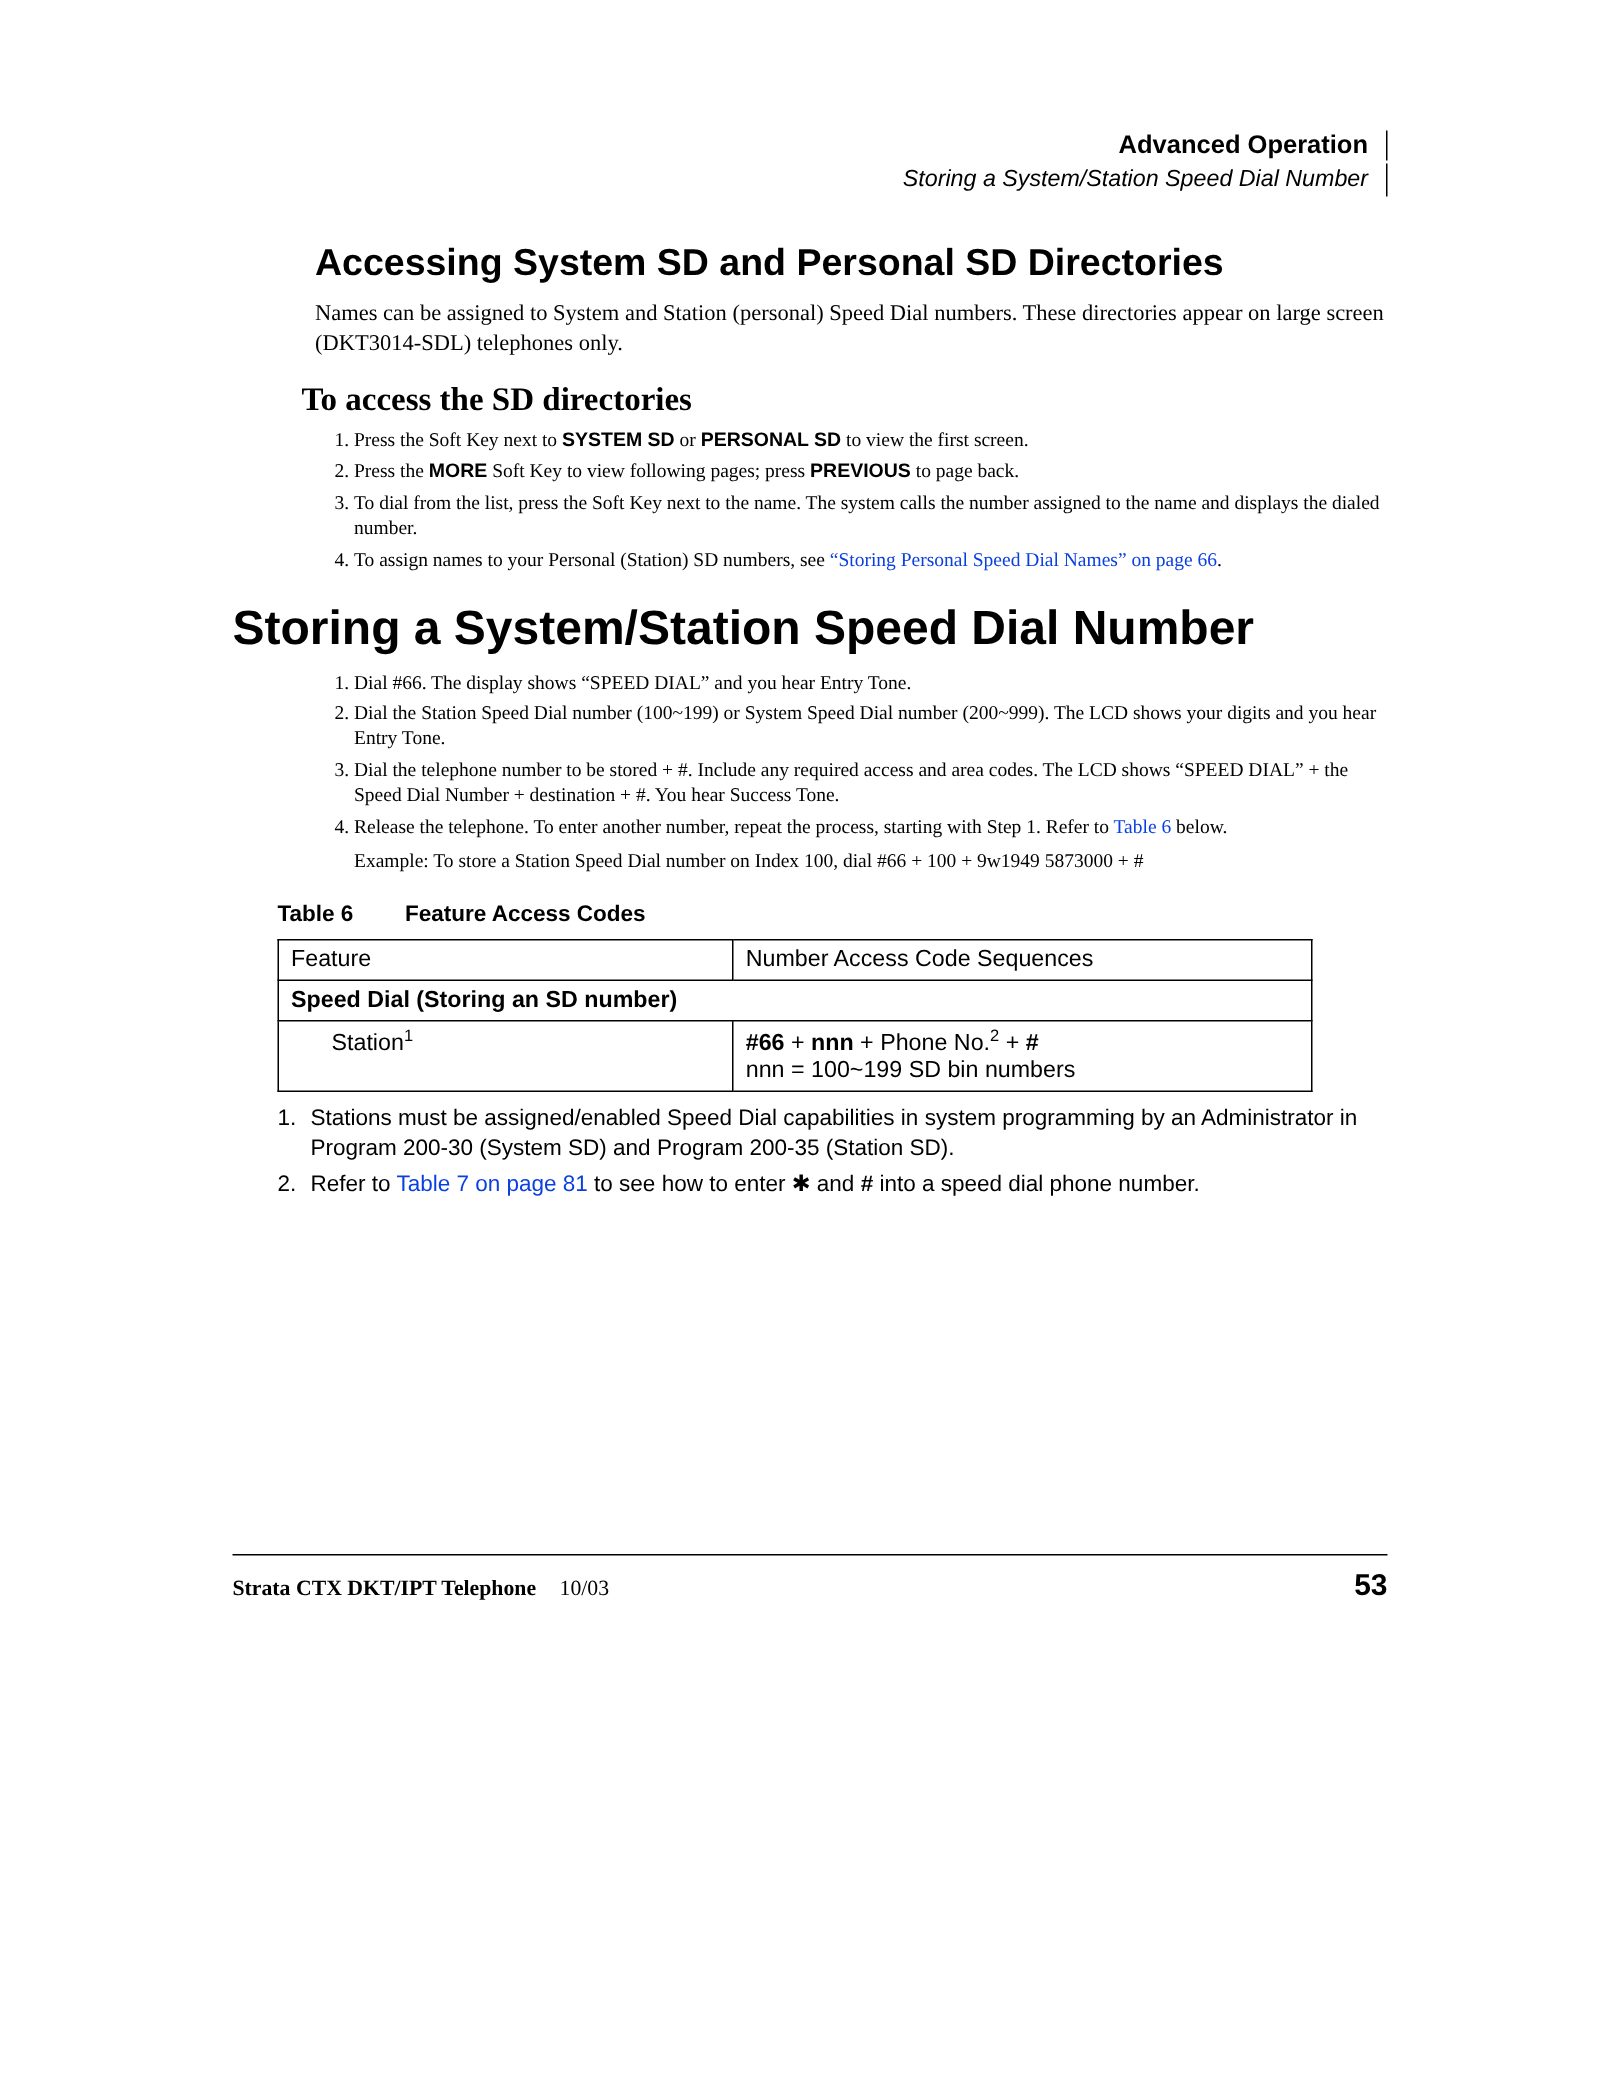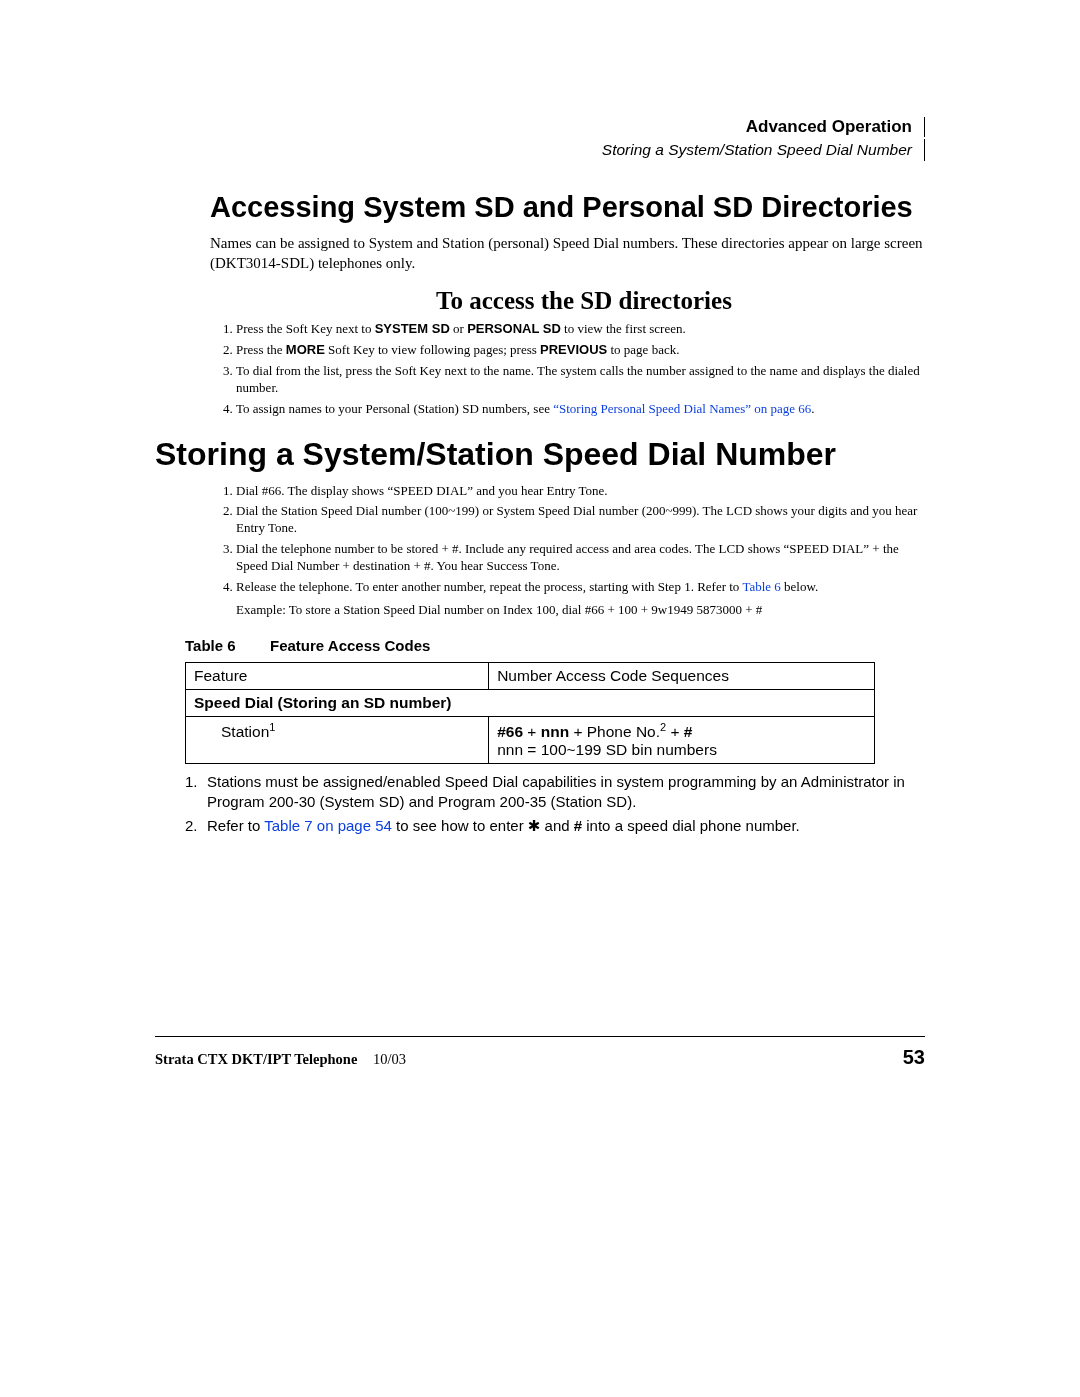--- a/index.html
+++ b/index.html
@@ -7,21 +7,21 @@
     padding: 0;
     background: #fff;
     font-family: "Times New Roman", Times, serif;
     color: #000;
   }
   .page {
     width: 1080px;
     height: 1397px;
     position: relative;
     box-sizing: border-box;
-    padding: 117px 155px 0 155px;
+    padding: 87px 155px 0 155px;
   }
   .rh-block {
     text-align: right;
     margin-bottom: 30px;
   }
   .rh-title {
     font-family: Arial, Helvetica, sans-serif;
     font-weight: 700;
     font-size: 17px;
     display: inline-block;
@@ -35,39 +35,38 @@
     font-size: 15.5px;
     display: inline-block;
     padding-right: 12px;
     border-right: 1.5px solid #000;
     line-height: 1.4;
     margin-top: 2px;
   }
   .h2 {
     font-family: Arial, Helvetica, sans-serif;
     font-weight: 700;
-    font-size: 29px;
+    font-size: 25px;
     margin-top: 28px;
     margin-bottom: 10px;
     margin-left: 55px;
   }
   .para {
     font-size: 15px;
     line-height: 1.3;
     margin-left: 55px;
     margin-bottom: 8px;
   }
   .subhead {
     font-family: "Times New Roman", serif;
     font-weight: 700;
-    font-size: 25px;
-    margin-left: 88px;
+    font-size: 22px;
+    margin-left: 46px;
     margin-top: 14px;
     margin-bottom: 6px;
-    text-align: center;
   }
   ol.steps {
     font-size: 13px;
     line-height: 1.3;
     margin: 0 0 10px 55px;
     padding-left: 26px;
   }
   ol.steps > li {
     margin-bottom: 4px;
   }
@@ -209,21 +208,21 @@
     </table>
 
   <div class="footnotes">
     <div class="fn">
       <div class="num">1.</div>
       <div>Stations must be assigned/enabled Speed Dial capabilities in system programming by an Administrator in Program 200-30 (System SD) and Program 200-35 (Station SD).</div>
     </div>
     <div class="fn">
       <div class="num">2.</div>
       <div>
-        <span>Refer to </span><span class="link">Table 7 on page 54</span><span> to see how to enter </span><span class="star">✱</span><span> and </span><span style="font-weight:700">#</span><span> into a speed dial phone number.</span>
+        <span>Refer to </span><span class="link">Table 7 on page 81</span><span> to see how to enter </span><span class="star">✱</span><span> and </span><span style="font-weight:700">#</span><span> into a speed dial phone number.</span>
       </div>
     </div>
   </div>
 
   <div class="footer-rule"></div>
   <div class="footer">
     <div class="left">
       <span>Strata CTX DKT/IPT Telephone</span>
       <span class="date">10/03</span>
     </div>

